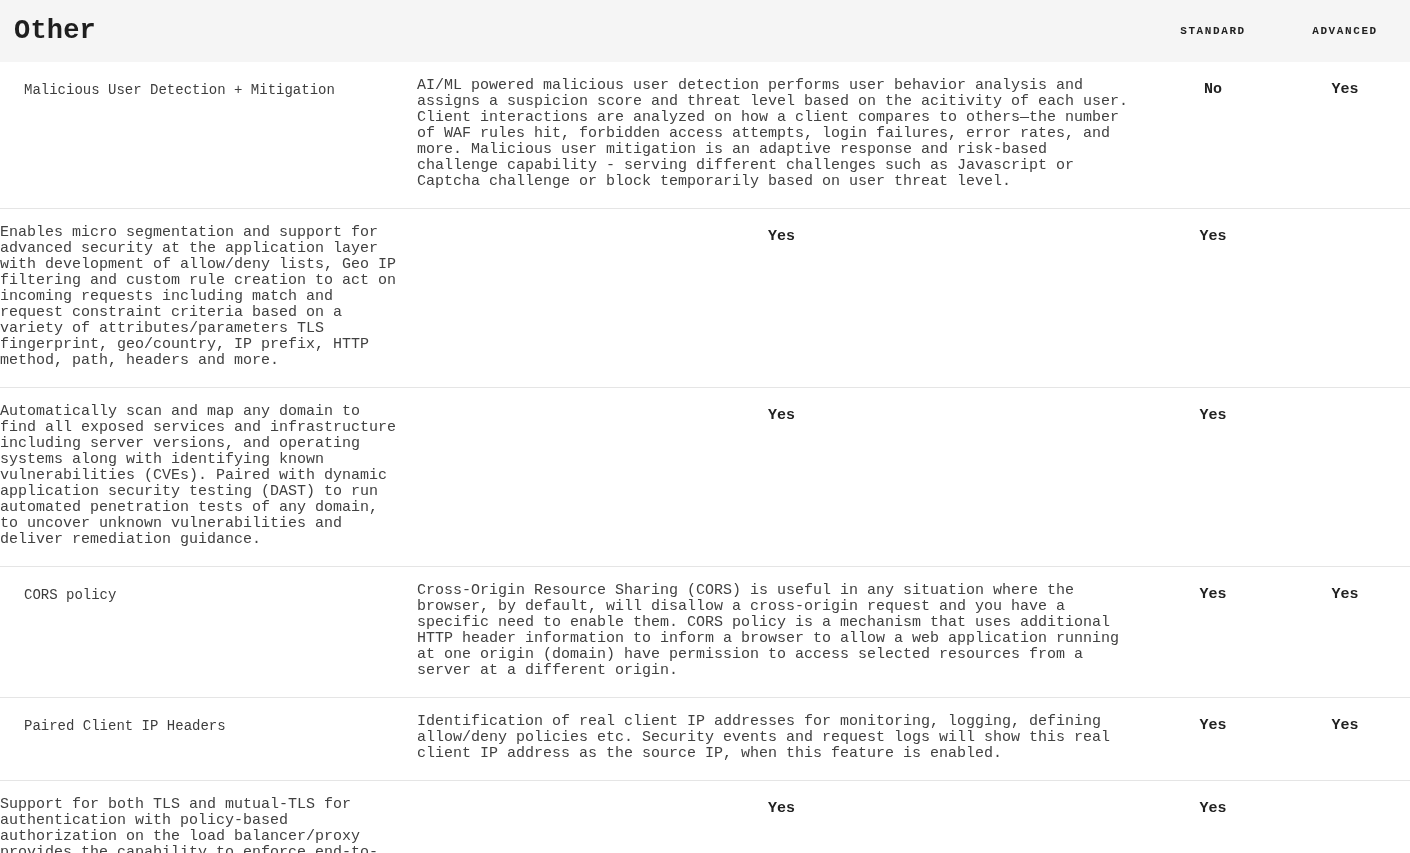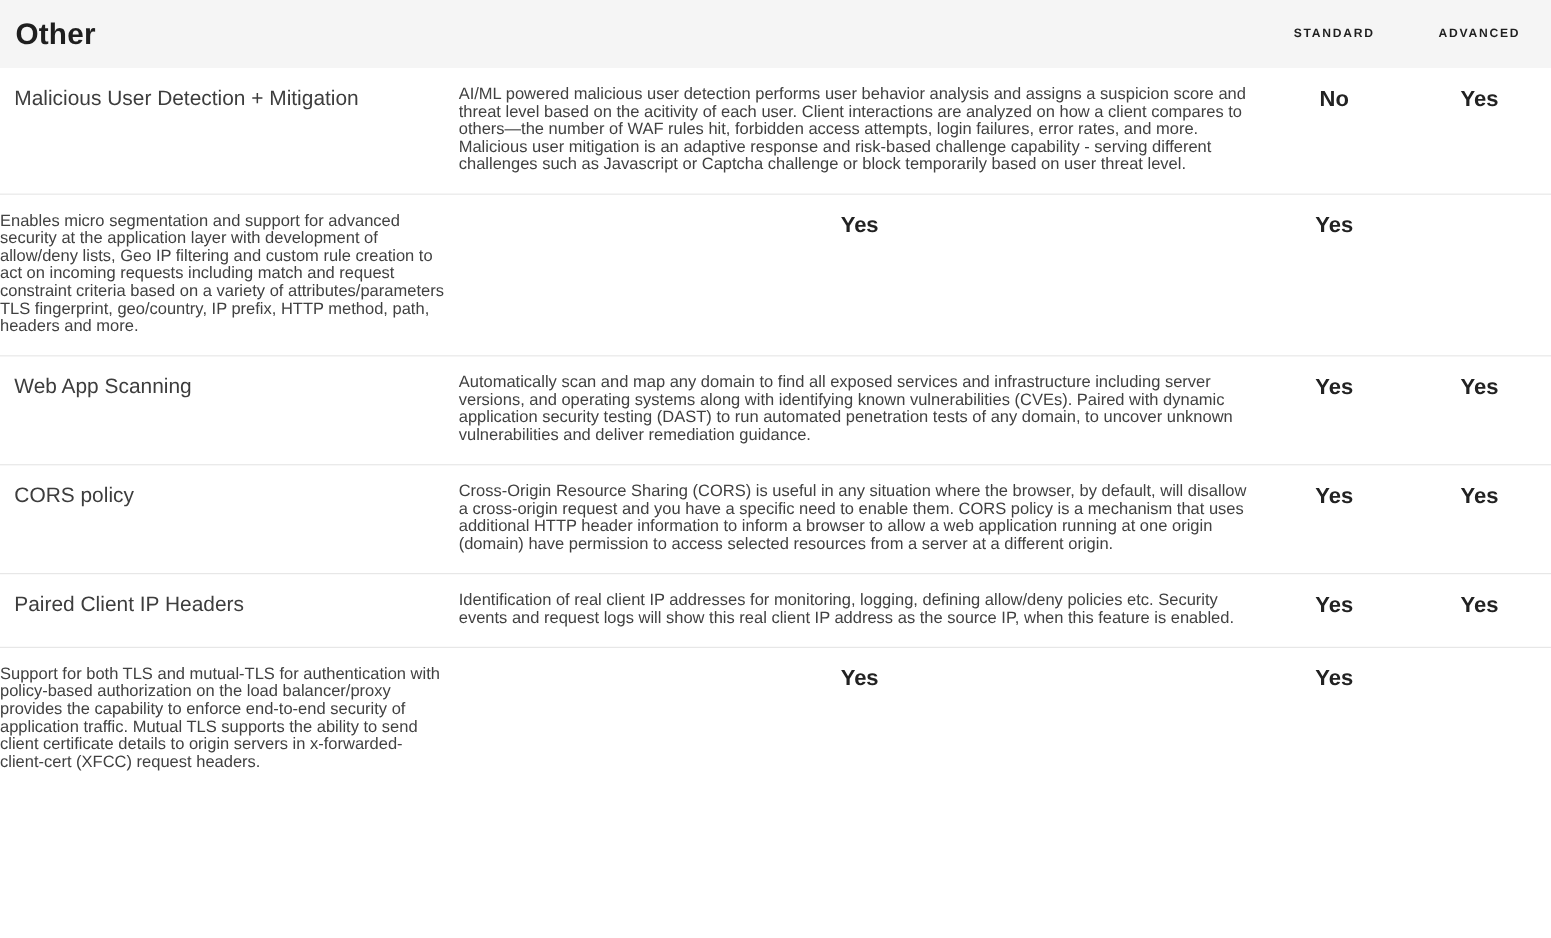--- a/index.html
+++ b/index.html
@@ -4,21 +4,21 @@
 <style>
   :root {
     --header-bg: #f5f5f5;
     --row-bg: #ffffff;
     --border: #e5e5e5;
     --heading-text: #1f1f1f;
     --label-text: #3d3d3d;
     --body-text: #414141;
     --value-text: #222222;
   }
-  * { margin: 0; padding: 0; box-sizing: border-box; }
+  * { margin: 0; padding: 0; box-sizing: border-box; font-family: Liberation Mono, monospace; }
   html, body {
     width: 1410px;
     background: var(--row-bg);
     font-family: "Liberation Sans", sans-serif;
   }
   .page {
     width: 1410px;
     height: 853px;
     overflow: hidden;
     background: var(--row-bg);
@@ -47,35 +47,35 @@
     white-space: nowrap;
   }
   .row {
     display: grid;
     grid-template-columns: 417px 1fr 134px 130px;
     background: var(--row-bg);
     padding: 16px 0 18px 0;
   }
   .row + .row { border-top: 1px solid var(--border); }
   .cell-name {
-    padding-left: 13px;
+    padding-left: 24px;
     padding-right: 48px;
-    font-size: 19px;
+    font-size: 14px;
     line-height: 24px;
     color: var(--label-text);
   }
   .cell-desc {
     padding-right: 12px;
     font-size: 15px;
     line-height: 16px;
     color: var(--body-text);
   }
   .cell-val {
     text-align: center;
-    font-size: 20px;
+    font-size: 15px;
     font-weight: bold;
     line-height: 24px;
     color: var(--value-text);
   }
 </style>
 </head>
 <body>
 
 <div class="page">
 
@@ -92,21 +92,20 @@
     <div class="cell-val">Yes</div>
   </div>
 
   <div class="row">
     <div class="cell-desc">Enables micro segmentation and support for advanced security at the application layer with development of allow/deny lists, Geo IP filtering and custom rule creation to act on incoming requests including match and request constraint criteria based on a variety of attributes/parameters TLS fingerprint, geo/country, IP prefix, HTTP method, path, headers and more.</div>
     <div class="cell-val">Yes</div>
     <div class="cell-val">Yes</div>
   </div>
 
   <div class="row">
-    <div class="cell-name">Web App Scanning</div>
     <div class="cell-desc">Automatically scan and map any domain to find all exposed services and infrastructure including server versions, and operating systems along with identifying known vulnerabilities (CVEs). Paired with dynamic application security testing (DAST) to run automated penetration tests of any domain, to uncover unknown vulnerabilities and deliver remediation guidance.</div>
     <div class="cell-val">Yes</div>
     <div class="cell-val">Yes</div>
   </div>
 
   <div class="row">
     <div class="cell-name">CORS policy</div>
     <div class="cell-desc">Cross-Origin Resource Sharing (CORS) is useful in any situation where the browser, by default, will disallow a cross-origin request and you have a specific need to enable them. CORS policy is a mechanism that uses additional HTTP header information to inform a browser to allow a web application running at one origin (domain) have permission to access selected resources from a server at a different origin.</div>
     <div class="cell-val">Yes</div>
     <div class="cell-val">Yes</div>

